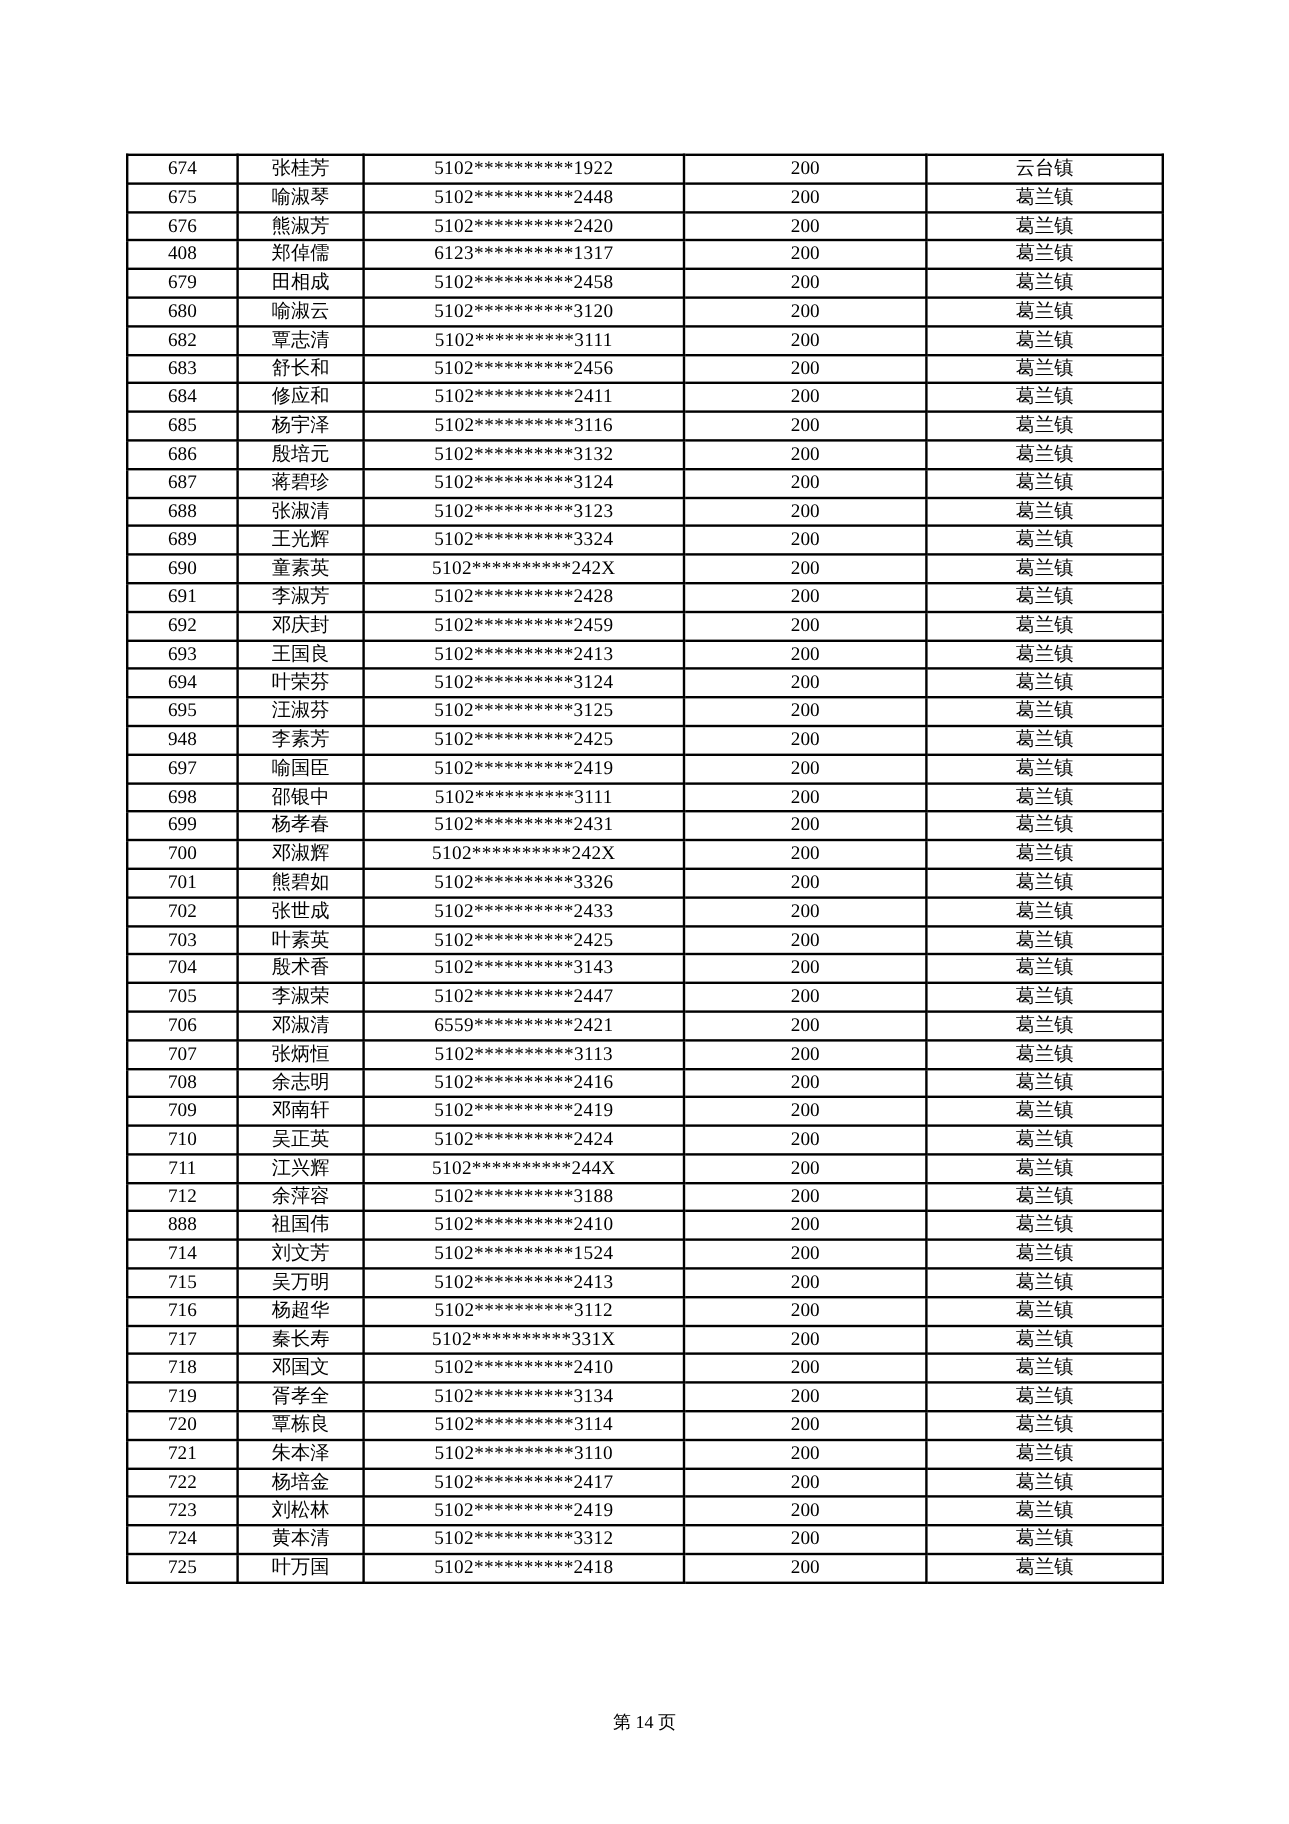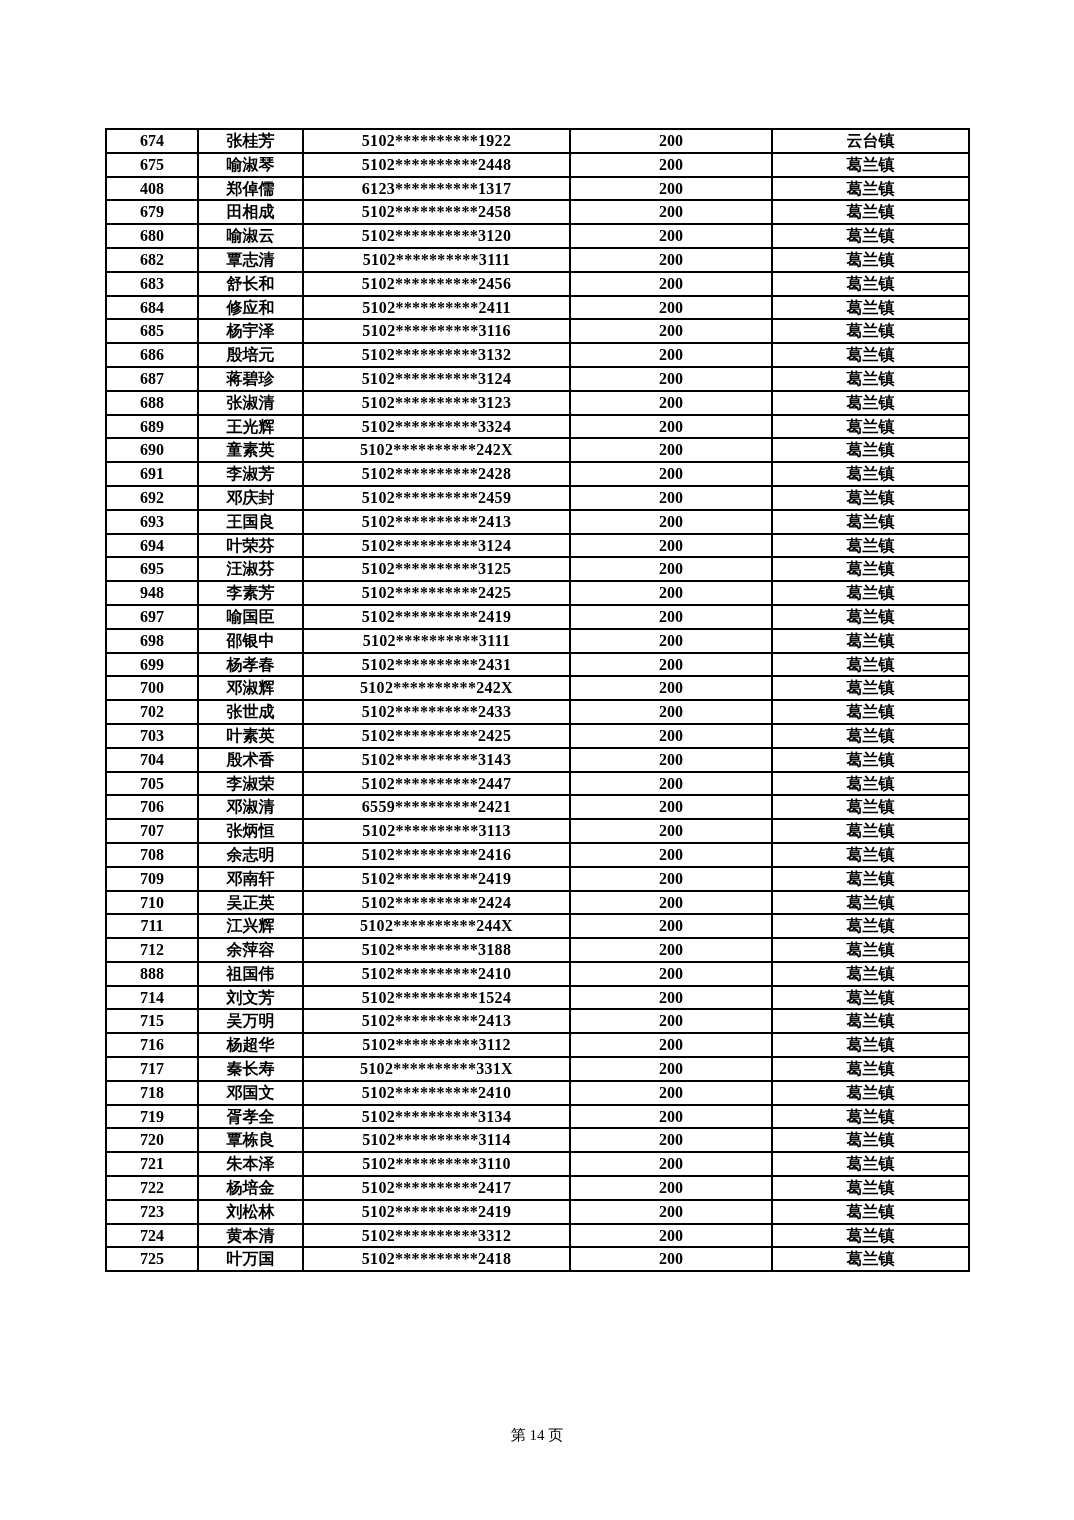--- a/index.html
+++ b/index.html
@@ -19,21 +19,20 @@
     inset: 0;
     background: #ffffff;
   }
   table.roster {
     position: absolute;
     left: 105px;
     top: 128px;
     width: 863px;
     border-collapse: collapse;
     table-layout: fixed;
-    font-weight: bold;
   }
   table.roster td {
     border: 2px solid #000000;
     height: 21.8px;
     padding: 0;
     text-align: center;
     vertical-align: middle;
     font-size: 16px;
     line-height: 21.8px;
     white-space: nowrap;
@@ -75,20 +74,27 @@
       <td>云台镇</td>
     </tr>
         <tr>
       <td>675</td>
       <td>喻淑琴</td>
       <td class="id-cell">5102**********2448</td>
       <td>200</td>
       <td>葛兰镇</td>
     </tr>
         <tr>
+      <td>676</td>
+      <td>熊淑芳</td>
+      <td class="id-cell">5102**********2420</td>
+      <td>200</td>
+      <td>葛兰镇</td>
+    </tr>
+        <tr>
       <td>408</td>
       <td>郑倬儒</td>
       <td class="id-cell">6123**********1317</td>
       <td>200</td>
       <td>葛兰镇</td>
     </tr>
         <tr>
       <td>679</td>
       <td>田相成</td>
       <td class="id-cell">5102**********2458</td>
@@ -225,20 +231,27 @@
       <td>699</td>
       <td>杨孝春</td>
       <td class="id-cell">5102**********2431</td>
       <td>200</td>
       <td>葛兰镇</td>
     </tr>
         <tr>
       <td>700</td>
       <td>邓淑辉</td>
       <td class="id-cell">5102**********242X</td>
+      <td>200</td>
+      <td>葛兰镇</td>
+    </tr>
+        <tr>
+      <td>701</td>
+      <td>熊碧如</td>
+      <td class="id-cell">5102**********3326</td>
       <td>200</td>
       <td>葛兰镇</td>
     </tr>
         <tr>
       <td>702</td>
       <td>张世成</td>
       <td class="id-cell">5102**********2433</td>
       <td>200</td>
       <td>葛兰镇</td>
     </tr>

